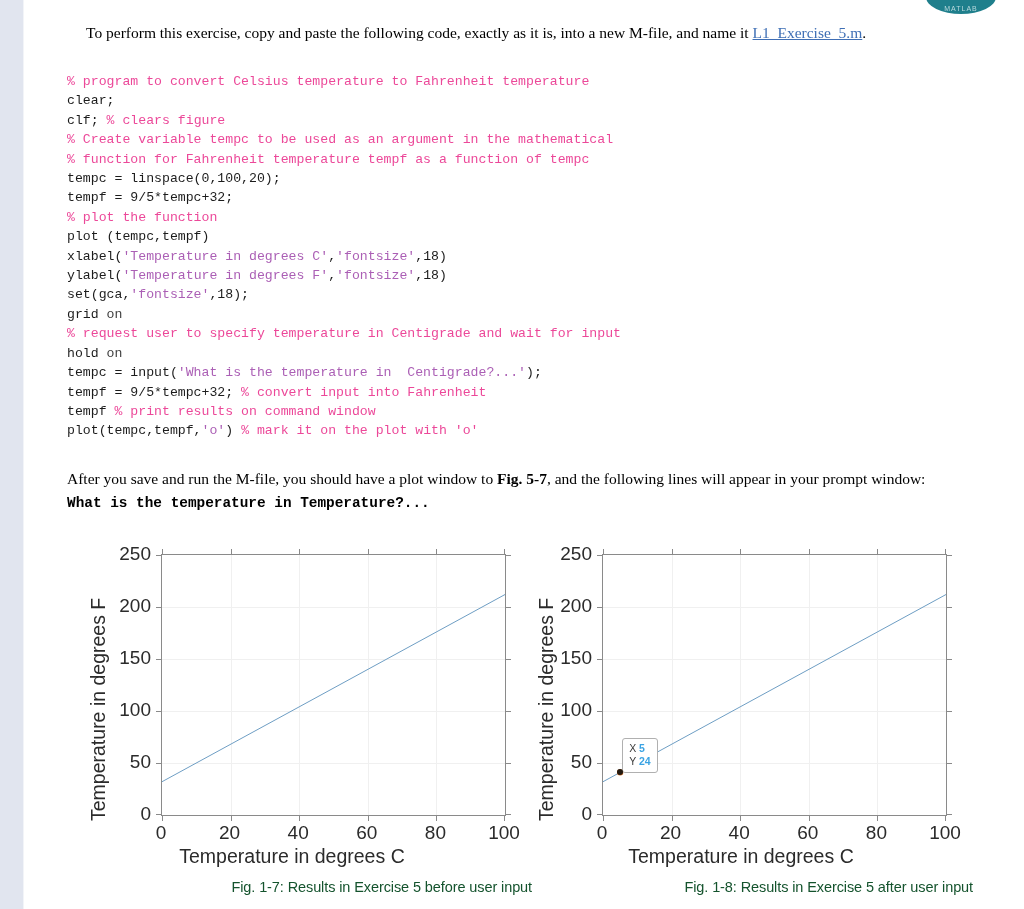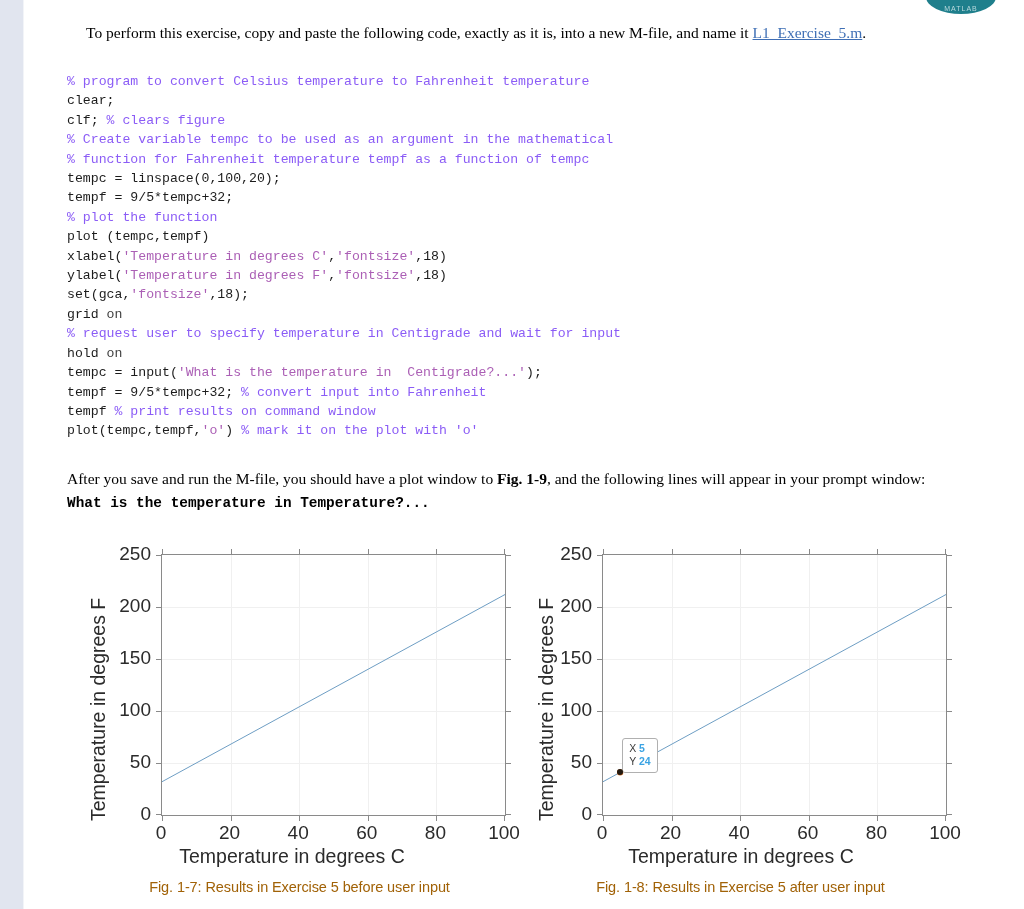--- a/index.html
+++ b/index.html
@@ -82,21 +82,21 @@
     left: 43px;
     top: 72px;
     width: 790px;
     font-family: "Liberation Mono", monospace;
     font-size: 13.2px;
     line-height: 19.4px;
     white-space: pre;
     color: #1c1c1c;
   }
   .code-line { white-space: pre; }
-  .cm   { color: #8b5cf6; }      
+  .cm   { color: #ec4899; }      
   .str  { color: #ab5fb5; }      
   .kw   { color: #404040; }      
 
   
   .after {
     position: absolute;
     left: 43px;
     top: 451px;
     width: 902px;
     font-size: 15.5px;
@@ -252,44 +252,44 @@
     width: 6px; height: 6px;
     background: #241a10;
     border-radius: 50%;
     z-index: 6;
   }
 
   .caption {
     position: absolute;
     top: 336px;
     width: 465px;
-    text-align: center;
+    text-align: right;
     font-family: "Liberation Sans", sans-serif;
     font-size: 14.5px;
-    color: #a16207;
+    color: #14532d;
     letter-spacing: -0.1px;
   }
 </style>
 </head>
 <body>
 
 <div class="left-rail"></div>
 <div class="rail-edge"></div>
 
 <div class="teal-badge">
   <div class="badge-text">MATLAB</div>
 </div>
 
 <div class="page">
 
   <p class="intro"><span class="indent"></span><span>To perform this exercise, copy and paste the following code, exactly as it is, into a new M-file, and name it </span><a class="file-link" href="#">L1_Exercise_5.m</a><span>.</span></p>
 
   <div class="code-block" id="code-block"><div class="code-line"><span class="cm">% program to convert Celsius temperature to Fahrenheit temperature</span></div><div class="code-line"><span>clear;</span></div><div class="code-line"><span>clf; </span><span class="cm">% clears figure</span></div><div class="code-line"><span class="cm">% Create variable tempc to be used as an argument in the mathematical</span></div><div class="code-line"><span class="cm">% function for Fahrenheit temperature tempf as a function of tempc</span></div><div class="code-line"><span>tempc = linspace(0,100,20);</span></div><div class="code-line"><span>tempf = 9/5*tempc+32;</span></div><div class="code-line"><span class="cm">% plot the function</span></div><div class="code-line"><span>plot (tempc,tempf)</span></div><div class="code-line"><span>xlabel(</span><span class="str">'Temperature in degrees C'</span><span>,</span><span class="str">'fontsize'</span><span>,18)</span></div><div class="code-line"><span>ylabel(</span><span class="str">'Temperature in degrees F'</span><span>,</span><span class="str">'fontsize'</span><span>,18)</span></div><div class="code-line"><span>set(gca,</span><span class="str">'fontsize'</span><span>,18);</span></div><div class="code-line"><span>grid </span><span class="kw">on</span></div><div class="code-line"><span class="cm">% request user to specify temperature in Centigrade and wait for input</span></div><div class="code-line"><span>hold </span><span class="kw">on</span></div><div class="code-line"><span>tempc = input(</span><span class="str">'What is the temperature in  Centigrade?...'</span><span>);</span></div><div class="code-line"><span>tempf = 9/5*tempc+32; </span><span class="cm">% convert input into Fahrenheit</span></div><div class="code-line"><span>tempf </span><span class="cm">% print results on command window</span></div><div class="code-line"><span>plot(tempc,tempf,</span><span class="str">'o'</span><span>) </span><span class="cm">% mark it on the plot with 'o'</span></div></div>
 
-  <p class="after"><span>After you save and run the M-file, you should have a plot window to </span><b>Fig. 1-9</b><span>, and the following lines will appear in your prompt window:</span></p>
+  <p class="after"><span>After you save and run the M-file, you should have a plot window to </span><b>Fig. 5-7</b><span>, and the following lines will appear in your prompt window:</span></p>
 
   <div class="console"><div>What is the temperature in Temperature?...</div></div>
 
   <div class="figure fig1">
     <div class="plot-wrap">
       <div class="ylabel">Temperature in degrees F</div>
       <div class="axes" id="axes-1">
           <div class="tick-y" style="top: 259px;"></div>
           <div class="tick-y-r" style="top: 259px;"></div>
           <div class="gridline-h" style="top: 208px;"></div>

